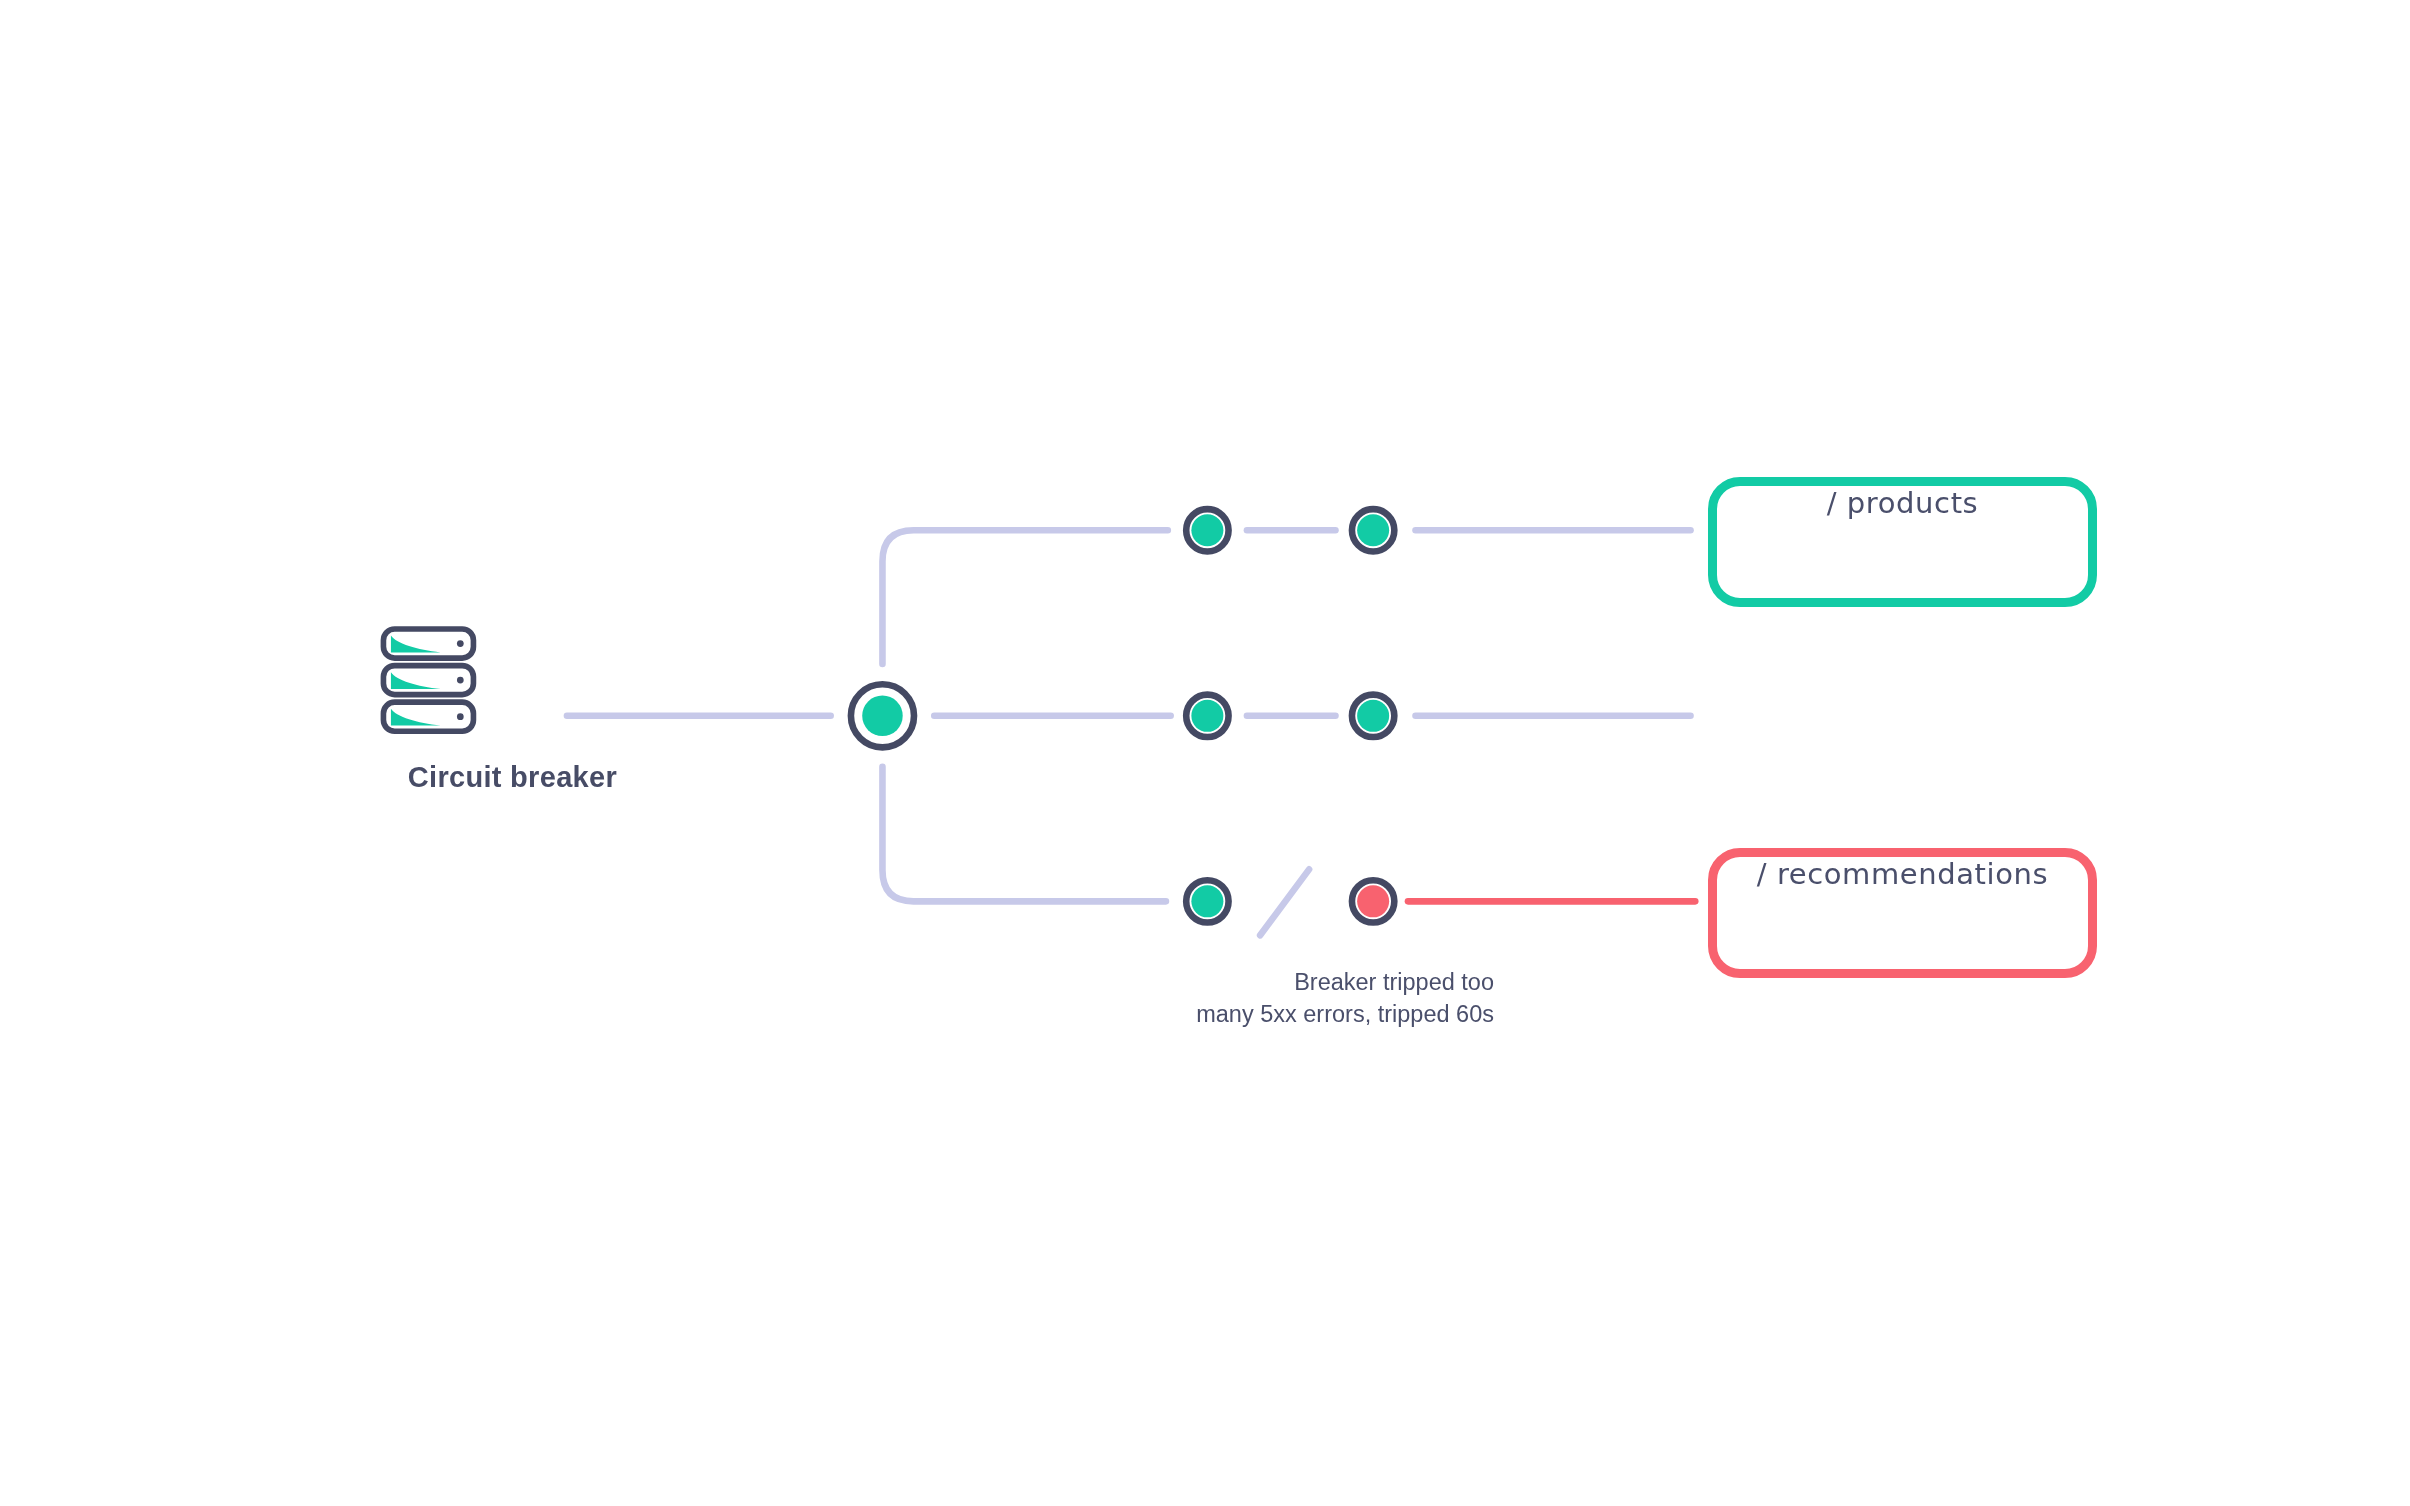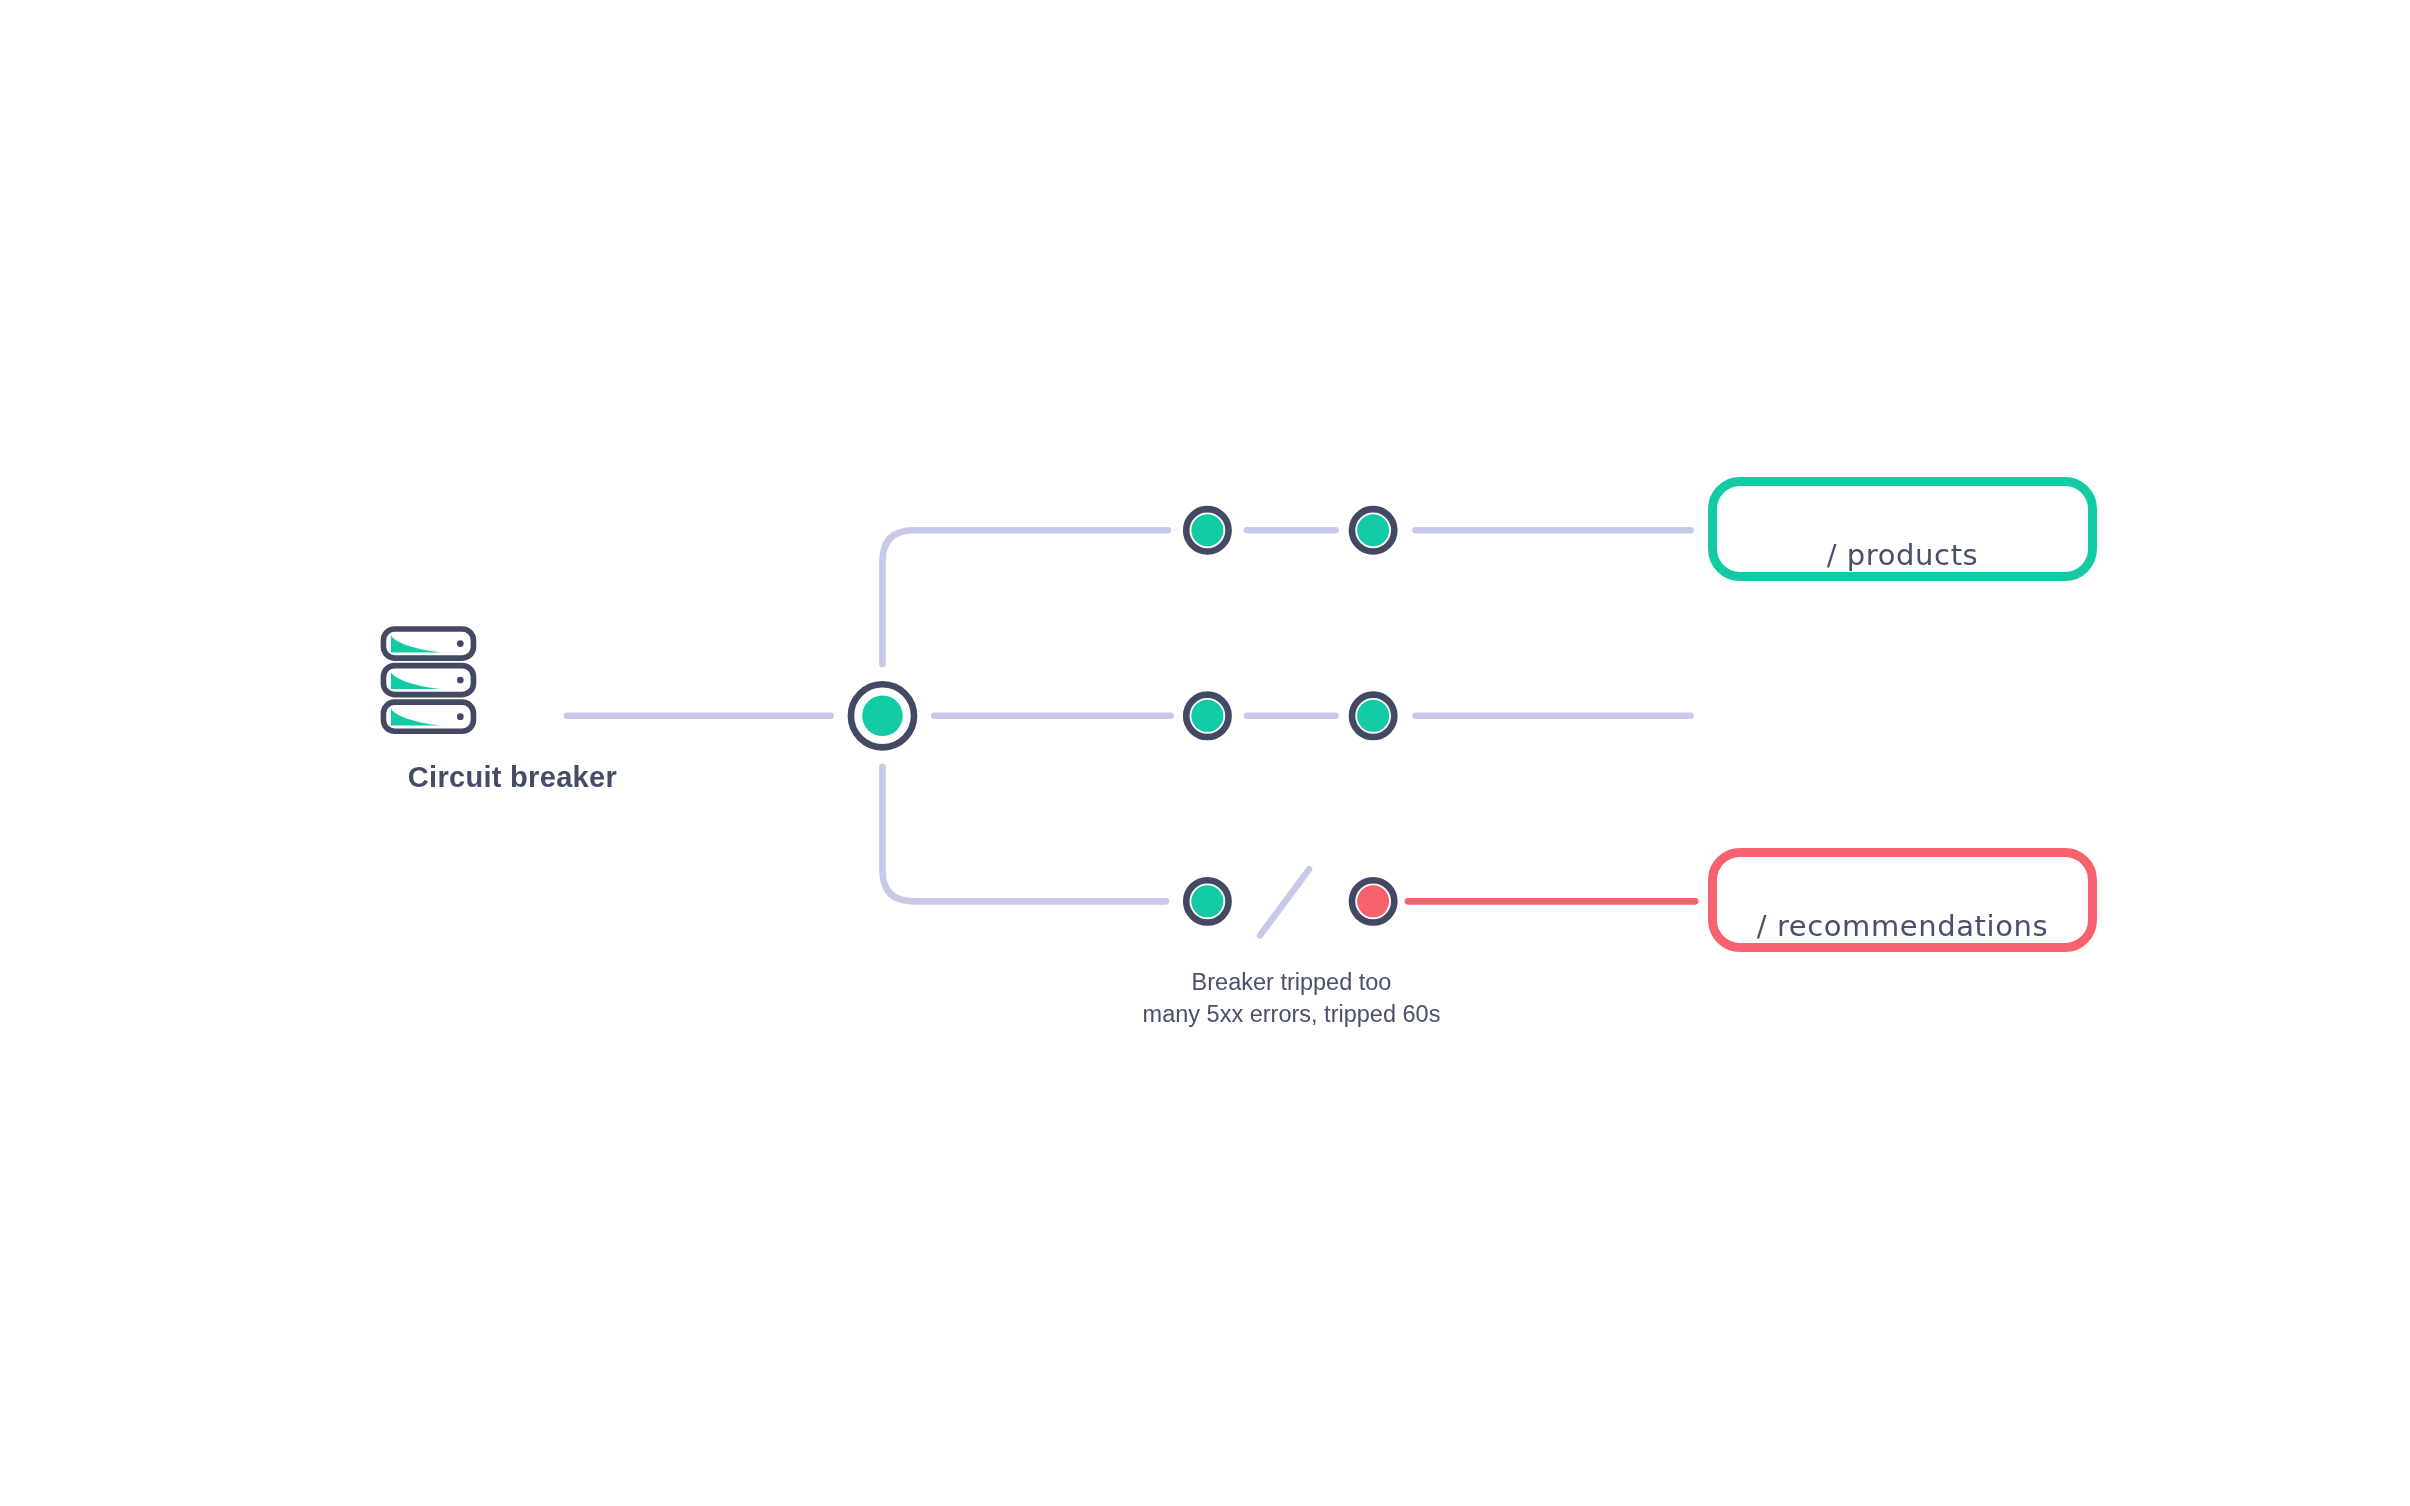--- a/index.html
+++ b/index.html
@@ -13,41 +13,41 @@
   .wires{position:absolute;left:0;top:0;}
   .server-icon{position:absolute;left:375px;top:623px;}
   .source-label{
     position:absolute;left:240px;top:761px;width:377px;
     text-align:right;
     font-family:"Liberation Sans",sans-serif;
     font-weight:bold;font-size:29px;letter-spacing:0.3px;
     color:#474c66;
   }
   .endpoint{
-    position:absolute;left:1708px;width:389px;height:104px;
+    position:absolute;left:1708px;width:389px;height:130px;
     box-sizing:border-box;
     border:9.4px solid #12cba5;border-radius:32px;
     background:#ffffff;
-    display:flex;align-items:flex-end;justify-content:center;
+    display:flex;align-items:flex-start;justify-content:center;
   }
   .endpoint.err{border-color:#f8626f;}
   .endpoint .label{
     color:#4a4f6b;font-size:29px;letter-spacing:0.6px;
     font-family:"DejaVu Sans",sans-serif;
   }
   #ep-products{top:477px;}
   #ep-orders{top:663px;}
   #ep-recommendations{top:848px;}
   .note{
     position:absolute;left:1089px;top:966px;width:405px;
     text-align:center;
     font-family:"Liberation Sans",sans-serif;
     font-size:23.5px;line-height:32px;color:#4a4f6b;
   }
-  .note span{display:block;}
+  .note span{display:block;text-align:right;}
 </style>
 </head>
 <body>
 
 <div class="canvas">
 
   <svg class="wires" width="2411" height="1507" viewBox="0 0 2560 1600">
     <g stroke="#c7c9e9" stroke-width="7" fill="none" stroke-linecap="round">
       <path d="M602,760 H882"></path>
       <path d="M937,705 V596 Q937,563 970,563 H1240"></path>

